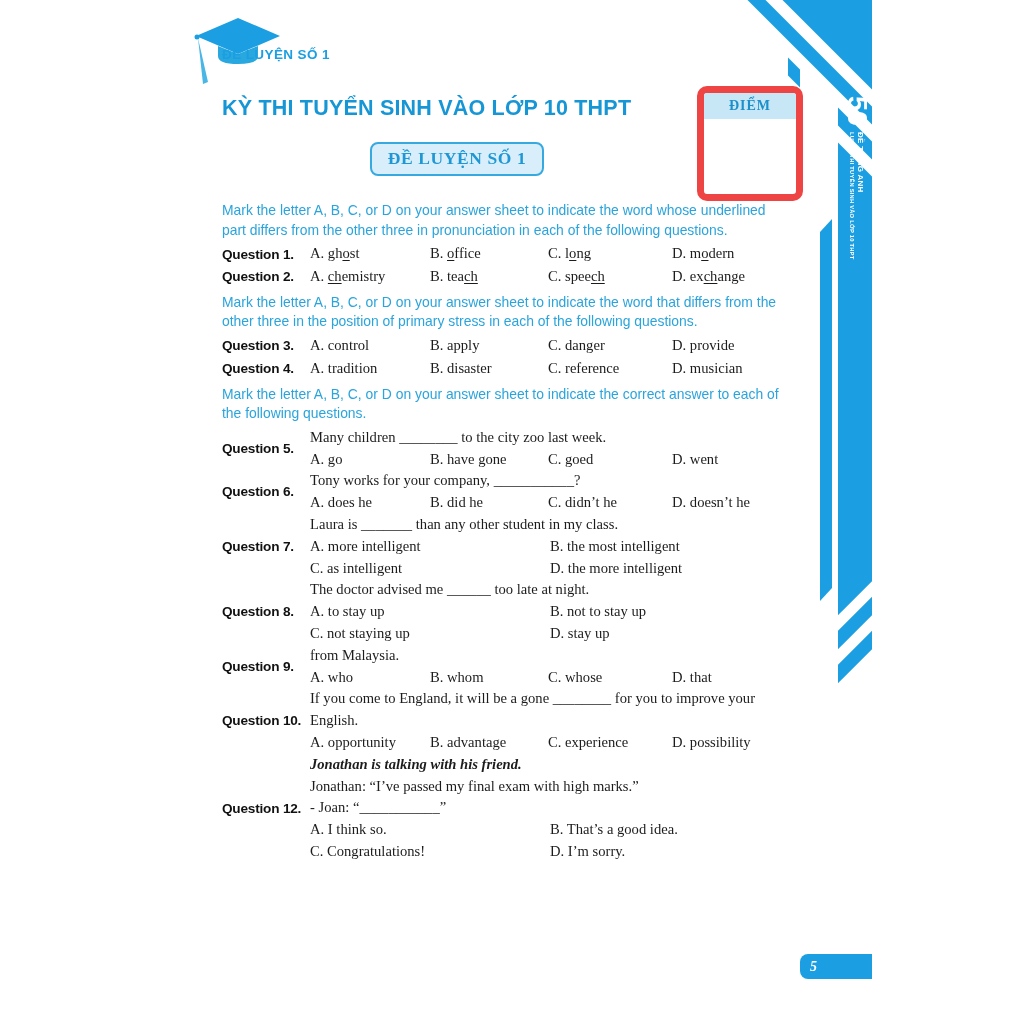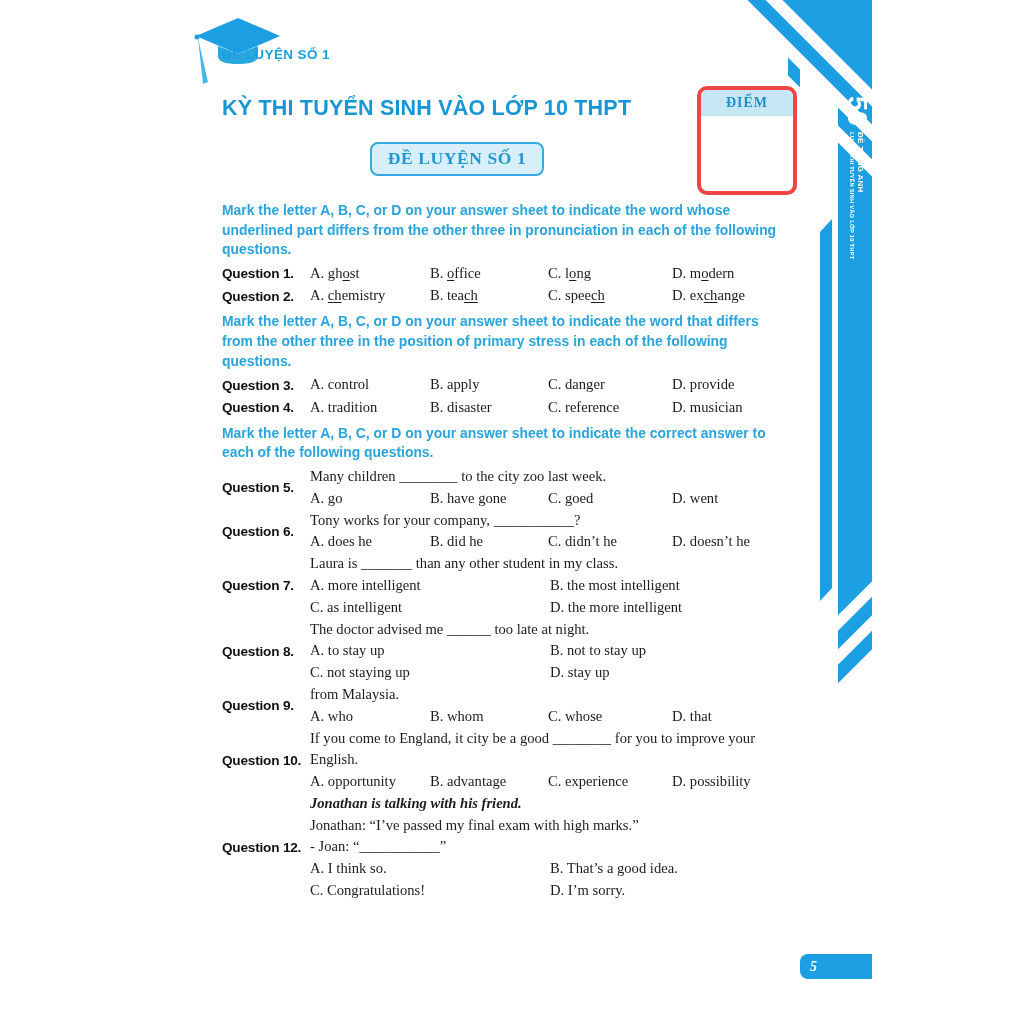--- a/index.html
+++ b/index.html
@@ -14,42 +14,42 @@
   
   .title{position:absolute;left:222px;top:96px;width:470px;text-align:left;
          font-family:"Liberation Sans","DejaVu Sans",sans-serif;font-weight:bold;
          font-size:21.5px;color:#1796d6;letter-spacing:.2px;}
   .badge{position:absolute;left:222px;top:142px;width:470px;text-align:center;}
   .badge span{display:inline-block;background:#d8eefb;border:2.5px solid #36a9e1;border-radius:8px;
          padding:4px 16px 5px 16px;font-weight:bold;font-size:17.5px;color:#1e97d4;letter-spacing:.6px;}
 
   
   .score-box{position:absolute;left:697px;top:86px;width:92px;height:101px;background:#ffffff;
-             border:4px solid #ef4444;border-radius:10px;overflow:hidden;}
+             border:7px solid #ef4444;border-radius:10px;overflow:hidden;}
   .score-box .head{height:26px;background:#c7e7f7;display:flex;align-items:center;justify-content:center;
              font-weight:bold;font-size:14px;color:#1e90c9;letter-spacing:1px;}
 
   
   .deco-svg{position:absolute;left:640px;top:0;width:377px;height:1017px;}
   .banner-text{position:absolute;left:872px;top:96px;width:212px;height:31px;
                transform:rotate(90deg);transform-origin:0 0;display:flex;align-items:center;gap:6px;
                color:#ffffff;font-family:"Liberation Sans","DejaVu Sans",sans-serif;font-weight:bold;}
   .banner-text .num{font-size:27px;line-height:1;}
   .banner-text .lines{display:flex;flex-direction:column;line-height:1.25;}
   .banner-text .l1{font-size:8px;letter-spacing:.3px;}
   .banner-text .l2{font-size:5.8px;letter-spacing:.2px;}
 
   
   .page-num{position:absolute;left:800px;top:954px;width:72px;height:25px;background:#1b9fe2;
             border-radius:8px 0 0 8px;color:#fff;font-style:italic;font-weight:bold;font-size:14px;
             display:flex;align-items:center;padding-left:10px;box-sizing:border-box;}
 
   
   .content{position:absolute;left:222px;top:196px;width:568px;font-size:14.6px;line-height:21.8px;}
-  .instruction{font-family:"Liberation Sans","DejaVu Sans",sans-serif;font-weight:bold;
+  .instruction{font-family:"Liberation Sans","DejaVu Sans",sans-serif;font-weight:normal;
                color:#2aa4dc;font-size:13.9px;line-height:19.6px;margin:5px 0 3px 0;}
   .q-row{display:flex;align-items:center;}
   .q-label{flex:0 0 88px;font-family:"Liberation Sans","DejaVu Sans",sans-serif;font-weight:bold;
            font-size:13.6px;color:#111;padding-top:.5px;letter-spacing:-.2px;}
   .q-body{flex:1;min-width:0;}
   .opts4{display:grid;grid-template-columns:120px 118px 124px 1fr;}
   .opts2{display:grid;grid-template-columns:240px 1fr;}
   .stem-bi{font-weight:bold;font-style:italic;}
   u{text-underline-offset:2px;}
 </style>
@@ -212,21 +212,21 @@
             <div>A. who</div>
             <div>B. whom</div>
             <div>C. whose</div>
             <div>D. that</div>
           </div>
         </div>
       </div>
       <div class="q-row">
         <span class="q-label">Question 10.</span>
         <div class="q-body">
-          <div>If you come to England, it city be a good ________ for you to improve your</div>
+          <div>If you come to England, it will be a gone ________ for you to improve your</div>
           <div>English.</div>
           <div class="opts4">
             <div>A. opportunity</div>
             <div>B. advantage</div>
             <div>C. experience</div>
             <div>D. possibility</div>
           </div>
         </div>
       </div>
       <div class="q-row">

